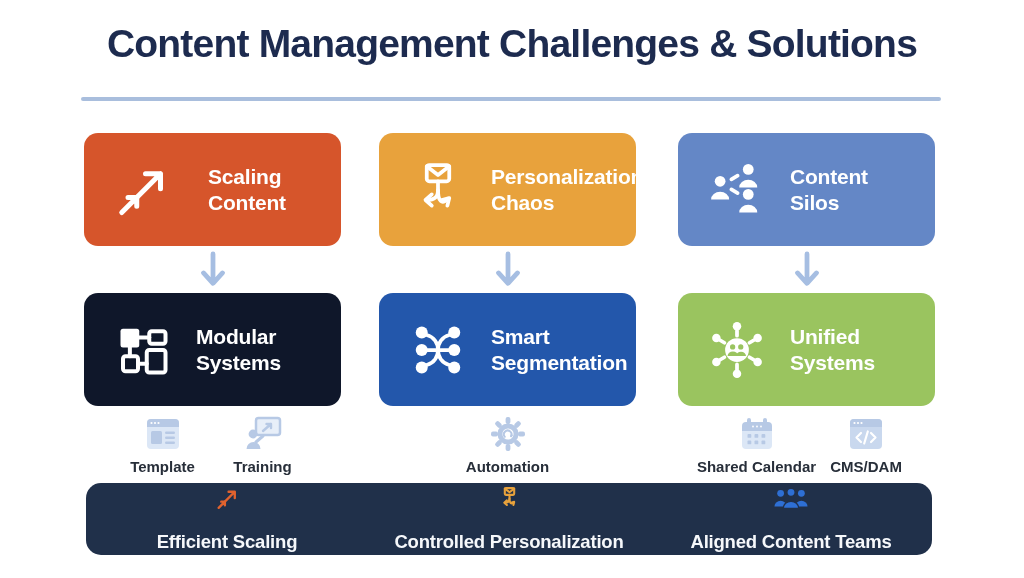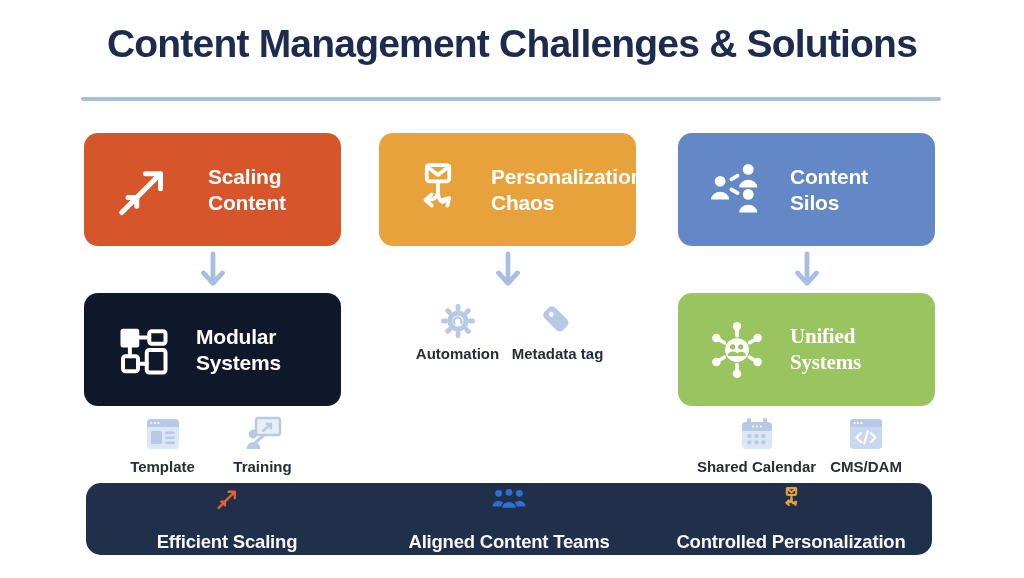--- a/index.html
+++ b/index.html
@@ -109,49 +109,57 @@
         </svg>
       </span>
       <span class="box-label">Personalization
 Chaos</span>
     </div>
     <div class="arrow-wrap">
       <svg viewBox="0 0 28 40" fill="none" stroke-width="5" stroke-linecap="round" stroke-linejoin="round" style="stroke: var(--arrow,#a6bee2); --arrow: #a6bee2;">
         <path d="M14 2 V30 M4 22 L14 33 L24 22"></path>
       </svg>
     </div>
+    <div class="box" style="background: rgb(35, 87, 171);">
+      <span class="box-icon">
+        <svg viewBox="0 0 48 48" fill="none" stroke="currentColor" stroke-width="3" stroke-linecap="round">
+          <path d="M15 12 C27 15 27 33 15 36"></path>
+          <path d="M33 12 C21 15 21 33 33 36"></path>
+          <path d="M15.5 24 H22.5 M25.5 24 H32.5"></path>
+          <circle cx="11" cy="10" r="4.8" fill="currentColor" stroke="none"></circle>
+          <circle cx="11" cy="24" r="4.8" fill="currentColor" stroke="none"></circle>
+          <circle cx="11" cy="38" r="4.8" fill="currentColor" stroke="none"></circle>
+          <circle cx="37" cy="10" r="4.8" fill="currentColor" stroke="none"></circle>
+          <circle cx="37" cy="24" r="4.8" fill="currentColor" stroke="none"></circle>
+          <circle cx="37" cy="38" r="4.8" fill="currentColor" stroke="none"></circle>
+        </svg>
+      </span>
+      <span class="box-label">Smart
+Segmentation</span>
+    </div>
     <div class="tools" style="--tool: #b7c9e5;">
       <div class="tool">
         <svg viewBox="0 0 40 40">
           <g fill="var(--tool,#b7c9e5)">
             <rect x="17.6" y="3" width="4.8" height="7" rx="2"></rect>
             <rect x="17.6" y="3" width="4.8" height="7" rx="2" transform="rotate(45 20 20)"></rect>
             <rect x="17.6" y="3" width="4.8" height="7" rx="2" transform="rotate(90 20 20)"></rect>
             <rect x="17.6" y="3" width="4.8" height="7" rx="2" transform="rotate(135 20 20)"></rect>
             <rect x="17.6" y="3" width="4.8" height="7" rx="2" transform="rotate(180 20 20)"></rect>
             <rect x="17.6" y="3" width="4.8" height="7" rx="2" transform="rotate(225 20 20)"></rect>
             <rect x="17.6" y="3" width="4.8" height="7" rx="2" transform="rotate(270 20 20)"></rect>
             <rect x="17.6" y="3" width="4.8" height="7" rx="2" transform="rotate(315 20 20)"></rect>
             <circle cx="20" cy="20" r="10.5"></circle>
           </g>
           <circle cx="20" cy="20" r="5.6" fill="#fff"></circle>
           <path d="M16.8 22.8 a3.8 3.8 0 1 1 6.2 -0.6" fill="none" stroke="var(--tool,#b7c9e5)" stroke-width="2" stroke-linecap="round"></path>
           <path d="M22.2 20.6 l3 0.5 l-2 2.2 Z" fill="var(--tool,#b7c9e5)"></path>
         </svg>
         <div class="tool-label">Automation</div>
       </div>
-      <div class="tool">
-        <svg viewBox="0 0 40 40">
-          <g transform="rotate(-45 20 20)">
-            <rect x="12.5" y="4" width="15" height="26" rx="4.5" fill="var(--tool,#b7c9e5)"></rect>
-            <circle cx="20" cy="10.5" r="2.4" fill="#fff"></circle>
-          </g>
-        </svg>
-        <div class="tool-label">Metadata tag</div>
-      </div>
     </div>
   </div>
 
   <div class="col c2">
     <div class="box" style="background: rgb(100, 135, 198);">
       <span class="box-icon">
         <svg viewBox="0 0 48 48" fill="currentColor" stroke="none">
           <circle cx="10.5" cy="17" r="4.3"></circle>
           <path d="M3.3 31.5 a7.2 6.2 0 0 1 14.4 0 Z"></path>
           <circle cx="33" cy="7.5" r="4.3"></circle>
@@ -162,21 +170,21 @@
         </svg>
       </span>
       <span class="box-label">Content
 Silos</span>
     </div>
     <div class="arrow-wrap">
       <svg viewBox="0 0 28 40" fill="none" stroke-width="5" stroke-linecap="round" stroke-linejoin="round" style="stroke: var(--arrow,#a6bee2); --arrow: #a6bee2;">
         <path d="M14 2 V30 M4 22 L14 33 L24 22"></path>
       </svg>
     </div>
-    <div class="box" style="background: rgb(154, 196, 95); font-family: Liberation Serif, serif;">
+    <div class="box" style="background: rgb(154, 196, 95);">
       <span class="box-icon">
         <svg viewBox="0 0 48 48" style="--box: #9ac45f;">
           <path d="M24 12.5 V8.5 M34 18.2 L37.4 16.2 M13.9 18.2 L10.5 16.2 M13.9 29.8 L10.5 31.8 M34 29.8 L37.4 31.8 M24 35.5 V39.5" stroke="currentColor" stroke-width="3" stroke-linecap="round" fill="none"></path>
           <circle cx="24" cy="5" r="3.4" fill="currentColor"></circle>
           <circle cx="40.5" cy="14.4" r="3.4" fill="currentColor"></circle>
           <circle cx="7.5" cy="14.4" r="3.4" fill="currentColor"></circle>
           <circle cx="7.5" cy="33.6" r="3.4" fill="currentColor"></circle>
           <circle cx="40.5" cy="33.6" r="3.4" fill="currentColor"></circle>
           <circle cx="24" cy="43" r="3.4" fill="currentColor"></circle>
           <circle cx="24" cy="24" r="9.5" fill="currentColor"></circle>
@@ -224,36 +232,36 @@
 
   <div class="bar" style="background: rgb(32, 48, 74);">
     <div class="outcome">
       <svg viewBox="0 0 48 48" width="25" height="25" fill="none" stroke-width="4.5" stroke-linecap="round" stroke-linejoin="round" style="stroke: var(--oc,#e0622e); --oc: #e0622e;">
         <path d="M18 31 L38 11 M26 11 H38 V23"></path>
         <path d="M7 42 L19 30 M12 30 H19 V37"></path>
       </svg>
       <div class="outcome-label">Efficient Scaling</div>
     </div>
     <div class="outcome">
+      <svg viewBox="0 0 48 48" width="25" height="25" fill="none" stroke-width="4" stroke-linecap="round" stroke-linejoin="round" style="stroke: var(--oc,#e8a23c); --oc: #e8a23c;">
+        <rect x="15" y="4" width="18" height="13" rx="2"></rect>
+        <path d="M15 5 L24 12 L33 5"></path>
+        <path d="M24 17 V24 C24 30 21 32 15 32"></path>
+        <path d="M19 27.5 L14 32 L19 36.5"></path>
+        <path d="M24 24 C24 33 27 36 32 31"></path>
+        <path d="M27 32 L33 30.5 L31.5 36.5"></path>
+      </svg>
+      <div class="outcome-label">Controlled Personalization</div>
+    </div>
+    <div class="outcome">
       <svg viewBox="0 0 36 26" width="34" height="25" style="fill: var(--oc,#2e6fd4); --oc: #2e6fd4;">
         <circle cx="7" cy="7.5" r="3.6"></circle>
         <path d="M0.5 21.5 a6.5 6 0 0 1 13 0 Z"></path>
         <circle cx="29" cy="7.5" r="3.6"></circle>
         <path d="M22.5 21.5 a6.5 6 0 0 1 13 0 Z"></path>
         <circle cx="18" cy="6.5" r="4.4" stroke="#20304a" stroke-width="1.5"></circle>
         <path d="M9.8 23.5 a8.2 7.6 0 0 1 16.4 0 Z" stroke="#20304a" stroke-width="1.5"></path>
       </svg>
       <div class="outcome-label">Aligned Content Teams</div>
     </div>
-    <div class="outcome">
-      <svg viewBox="0 0 48 48" width="25" height="25" fill="none" stroke-width="4" stroke-linecap="round" stroke-linejoin="round" style="stroke: var(--oc,#e8a23c); --oc: #e8a23c;">
-        <rect x="15" y="4" width="18" height="13" rx="2"></rect>
-        <path d="M15 5 L24 12 L33 5"></path>
-        <path d="M24 17 V24 C24 30 21 32 15 32"></path>
-        <path d="M19 27.5 L14 32 L19 36.5"></path>
-        <path d="M24 24 C24 33 27 36 32 31"></path>
-        <path d="M27 32 L33 30.5 L31.5 36.5"></path>
-      </svg>
-      <div class="outcome-label">Controlled Personalization</div>
-    </div>
   </div>
 
 </div>
 
 </body></html>

